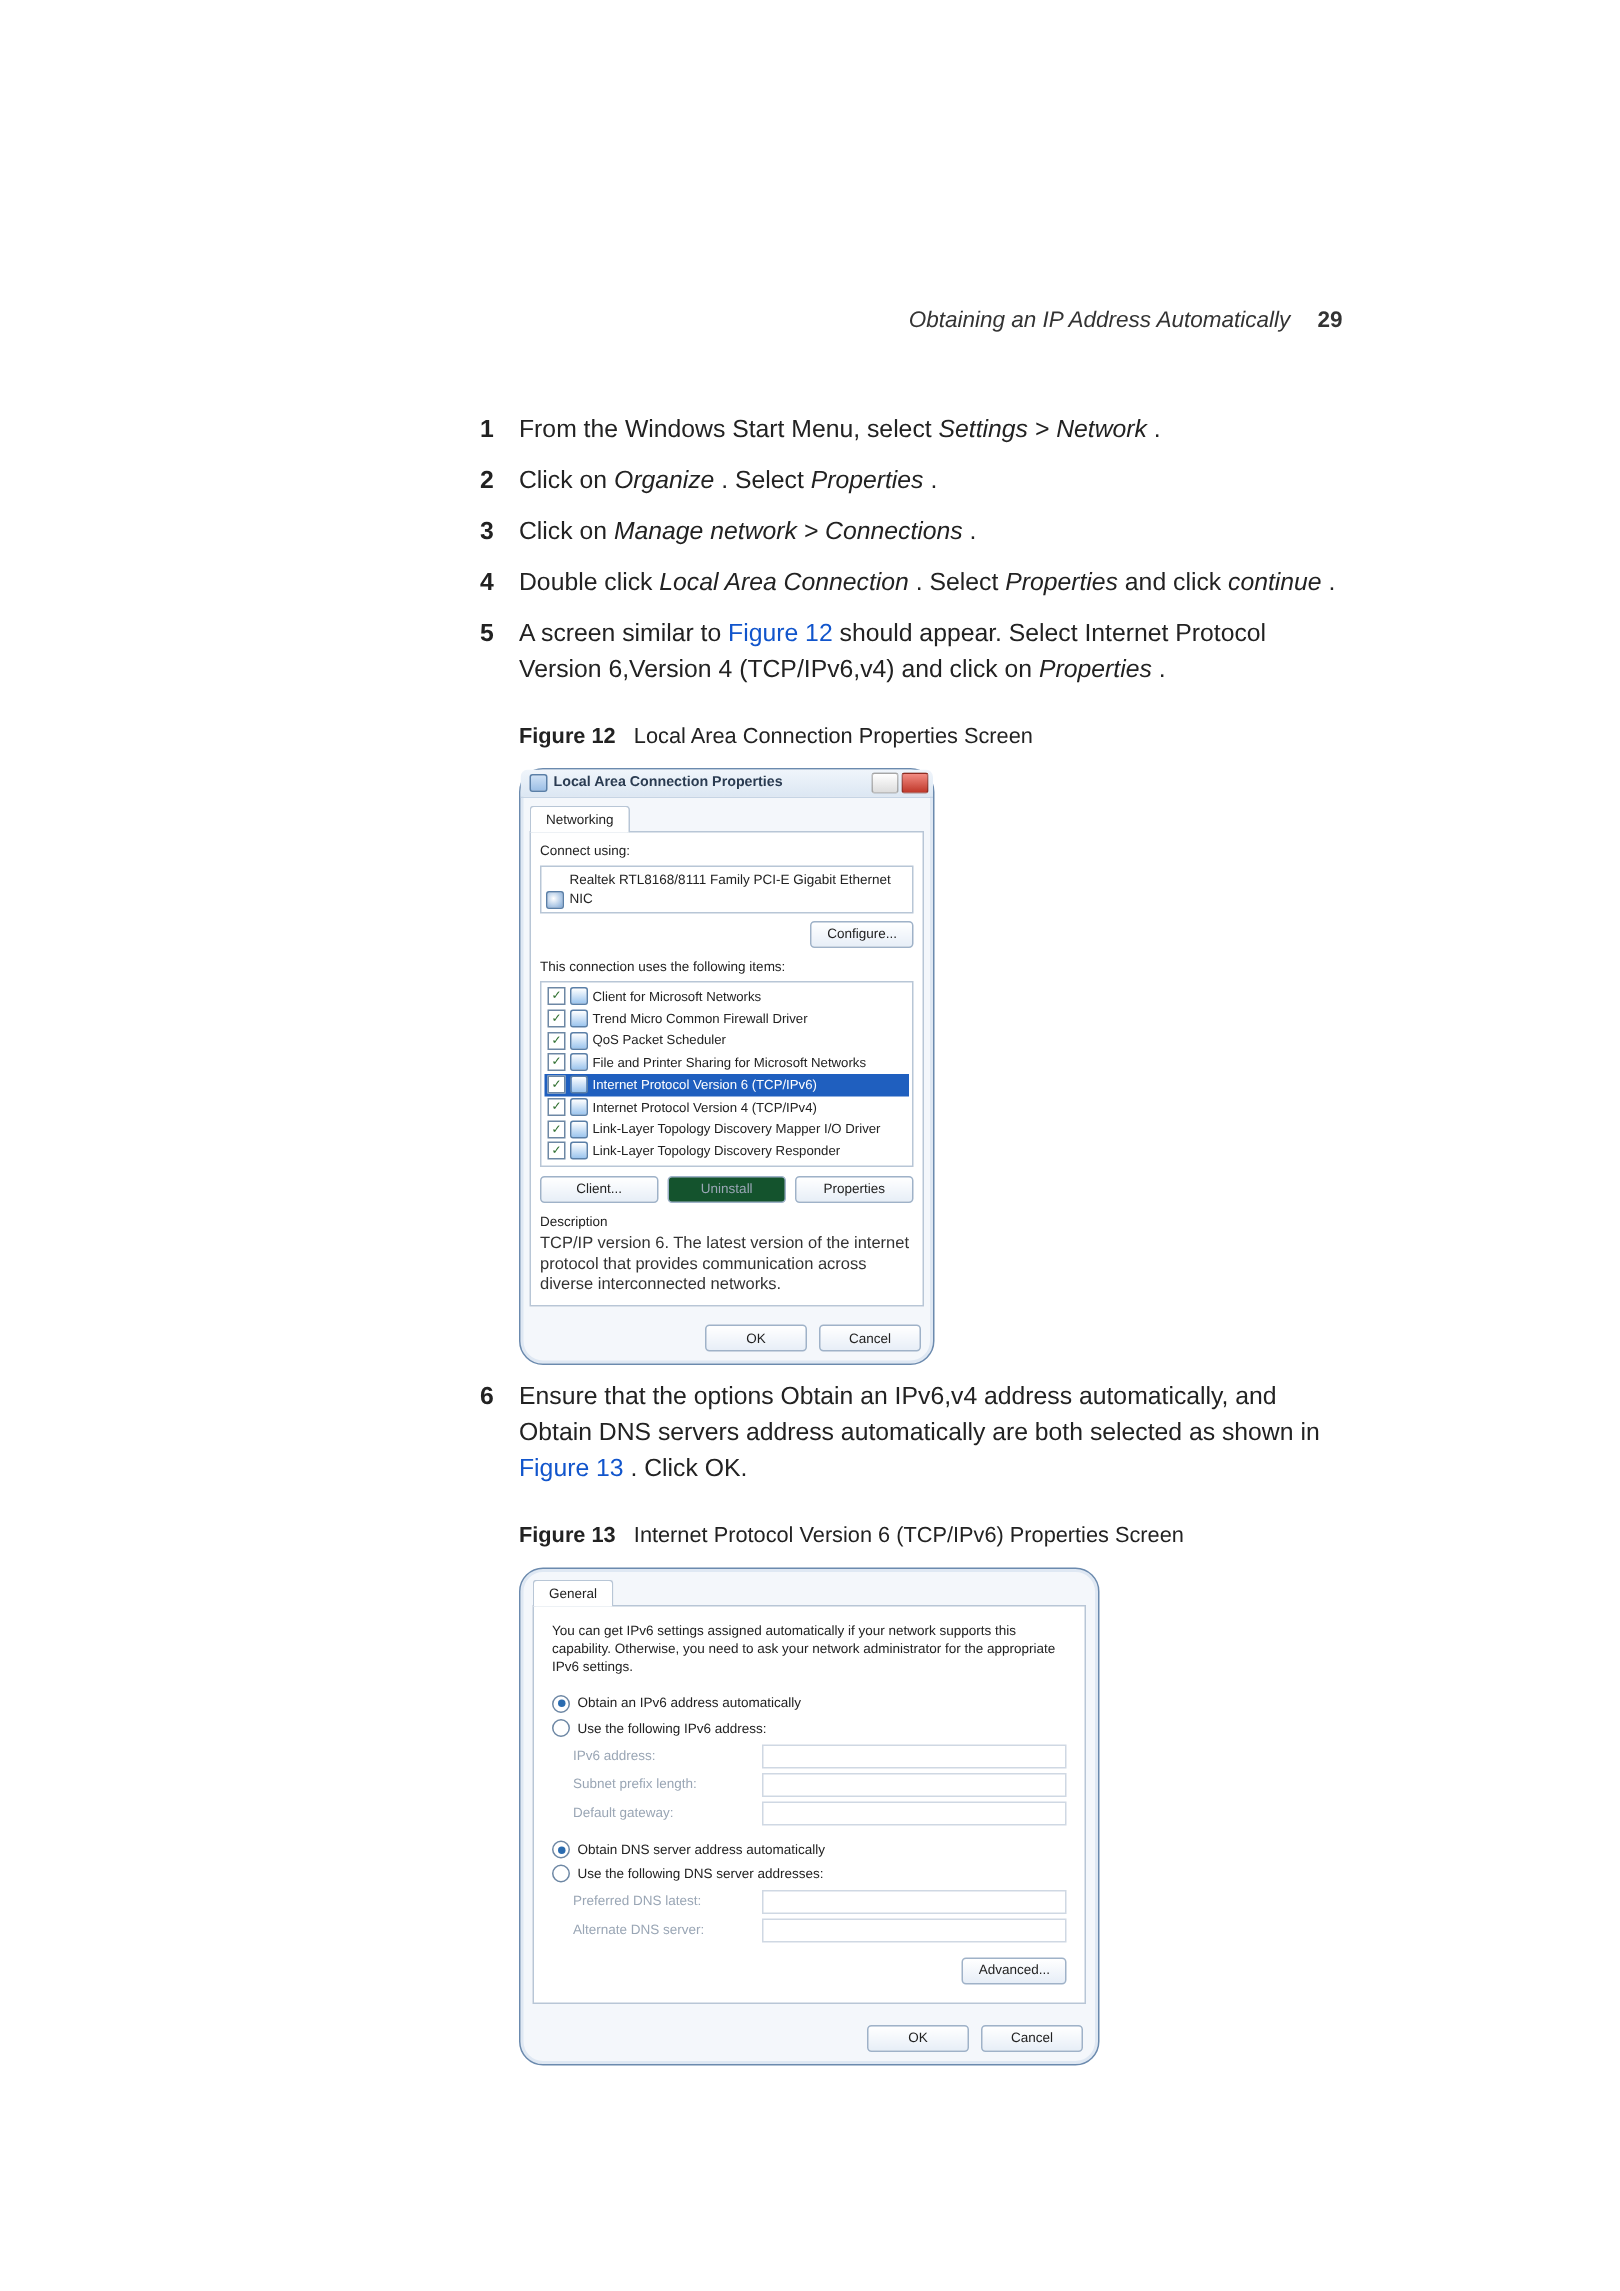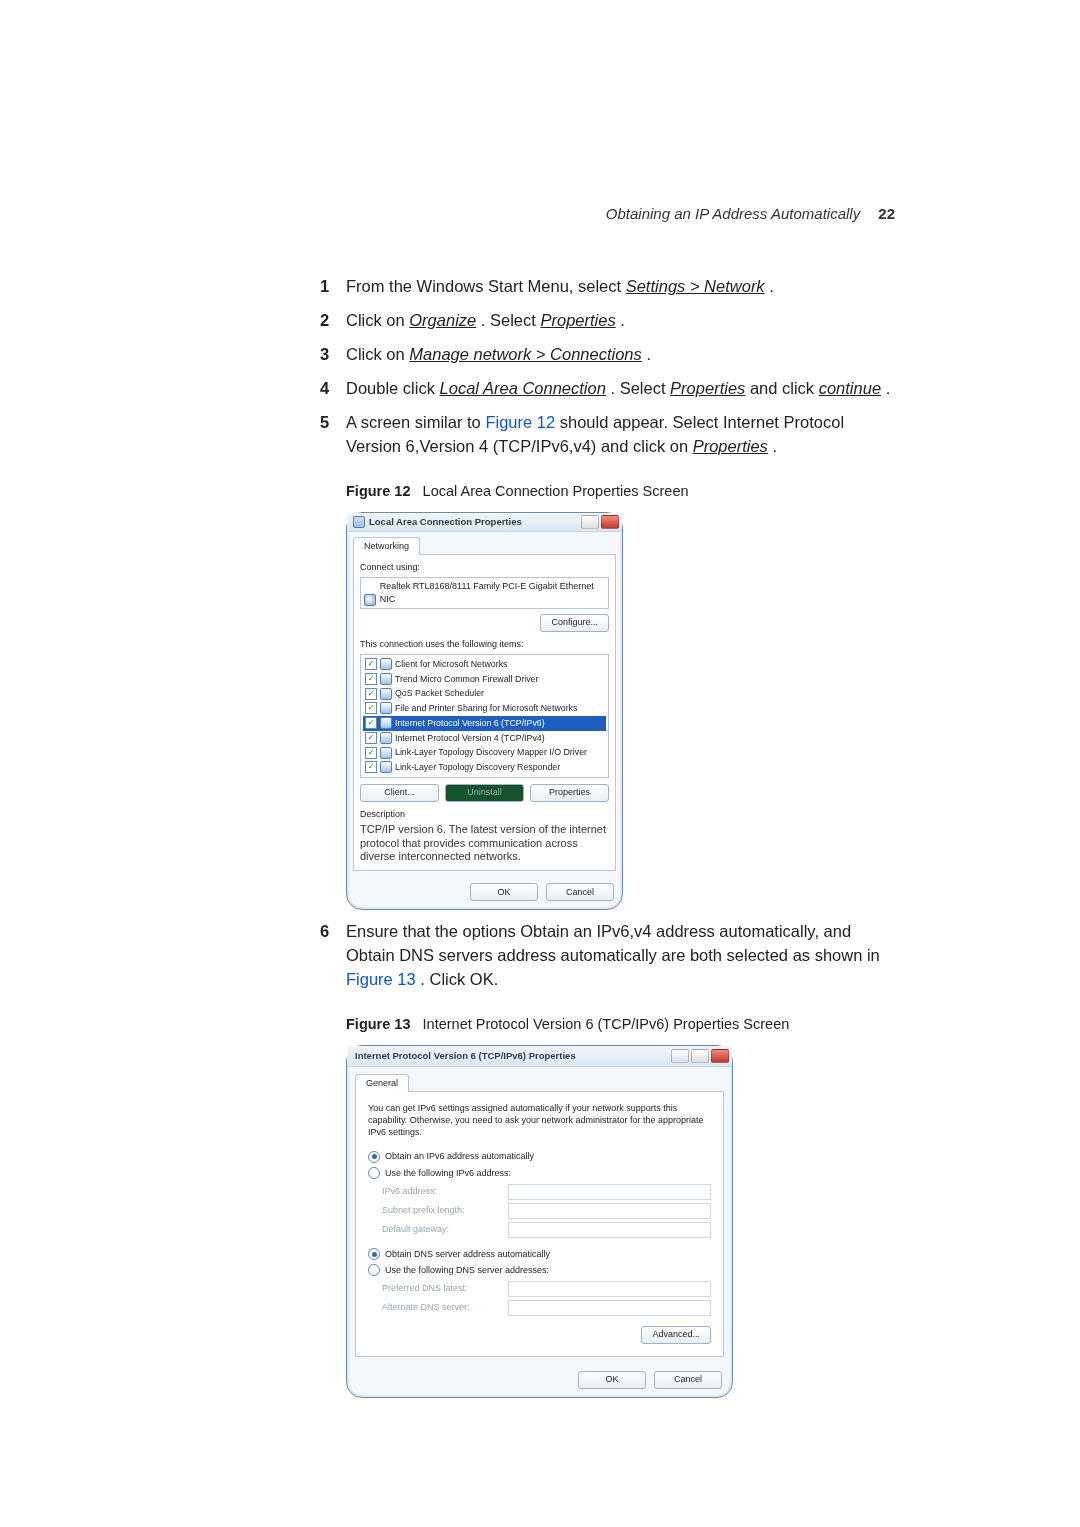--- a/index.html
+++ b/index.html
@@ -54,21 +54,21 @@
     font-size: 16.5px;
     line-height: 1.45;
   }
   ol.steps > li::before {
     content: counter(step);
     position: absolute;
     left: 0;
     top: 0;
     font-weight: 700;
   }
-  .i { font-style: italic; text-decoration: underline; }
+  .i { font-style: italic; }
   .figref { color: #1155cc; }
   .figcaption {
     margin: 22px 0 10px 140px;
     font-size: 14.5px;
   }
   .figcaption b { font-weight: 700; }
 
   
   .win {
     border: 1px solid #6b8aae;
@@ -258,21 +258,21 @@
   .win13 .footer { padding: 6px 10px 8px; }
 
 </style>
 </head>
 <body>
 
 <div class="page">
 
   <div class="running-head">
     <span>Obtaining an IP Address Automatically</span>
-    <span class="pn">22</span>
+    <span class="pn">29</span>
   </div>
 
   <div class="content">
 
 
     <ol class="steps">
       <li>
         <span>From the Windows Start Menu, select </span>
         <span class="i">Settings &gt; Network</span>
         <span>.</span>
@@ -393,28 +393,20 @@
         <span>Ensure that the options Obtain an IPv6,v4 address automatically, and Obtain DNS servers address automatically are both selected as shown in </span>
         <span class="figref">Figure 13</span>
         <span>. Click OK.</span>
 
         <div class="figcaption" style="margin-left:0">
           <b>Figure 13</b>&nbsp;&nbsp;&nbsp;<span>Internet Protocol Version 6 (TCP/IPv6) Properties Screen</span>
         </div>
 
         
         <div class="win win13">
-          <div class="titlebar">
-            <span class="ttxt" style="margin-left:2px">Internet Protocol Version 6 (TCP/IPv6) Properties</span>
-            <span class="tbtns">
-              <span class="tbtn help"></span>
-              <span class="tbtn min"></span>
-              <span class="tbtn close"></span>
-            </span>
-          </div>
           <div class="body">
             <div class="tab">General</div>
             <div class="tabpanel">
               <div class="info13">You can get IPv6 settings assigned automatically if your network supports this capability. Otherwise, you need to ask your network administrator for the appropriate IPv6 settings.</div>
 
               <div class="radio-row">
                 <span class="radio on"></span>
                 <span>Obtain an IPv6 address automatically</span>
               </div>
               <div class="radio-row">

